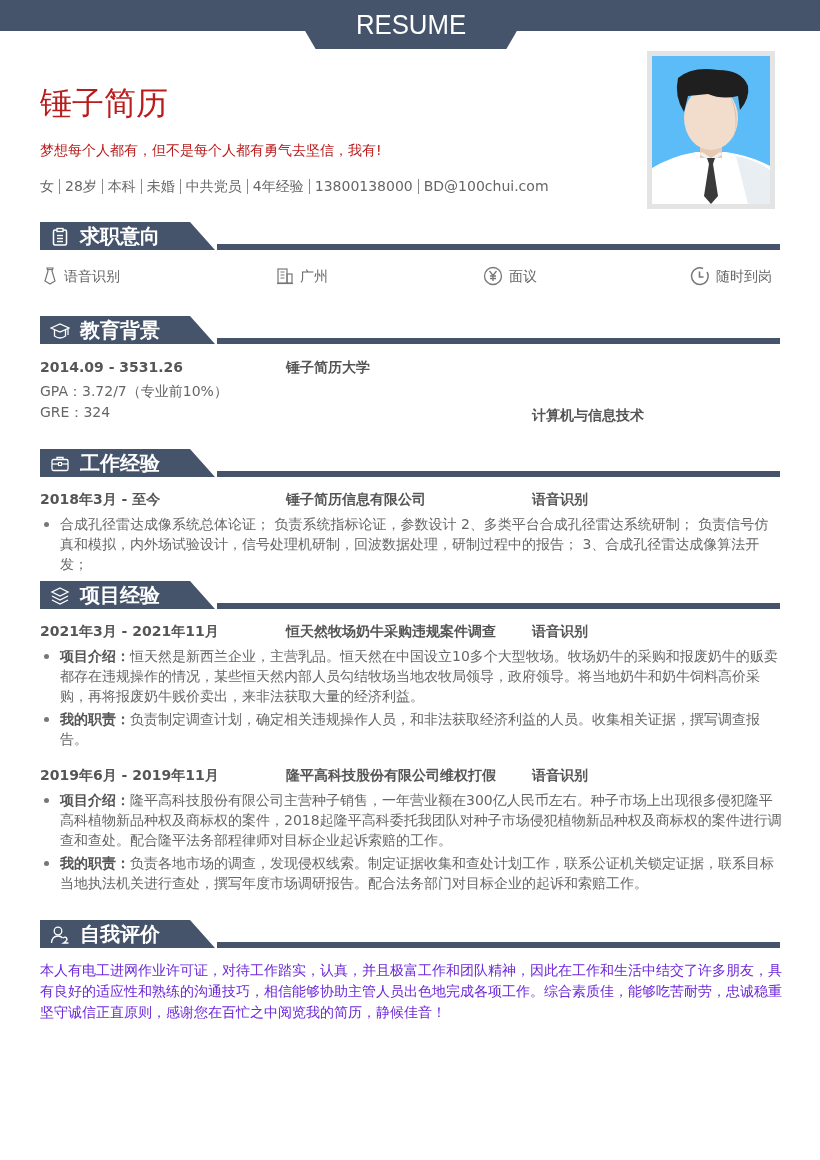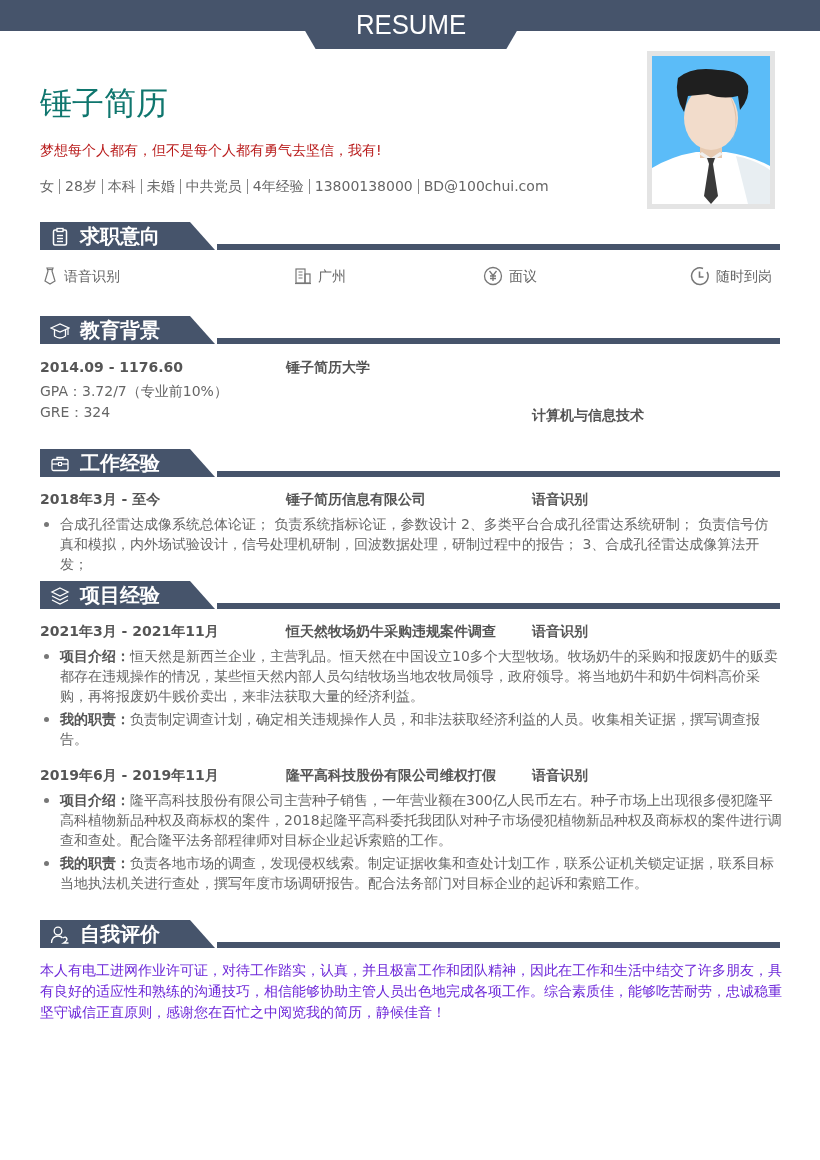--- a/index.html
+++ b/index.html
@@ -5,21 +5,21 @@
   * { box-sizing: border-box; margin: 0; padding: 0; }
   html, body { width: 820px; height: 1160px; background: #ffffff; overflow: hidden; }
   body { position: relative; font-family: "DejaVu Sans", "Liberation Sans", sans-serif; color: #555; }
 
   .top-bar { position: absolute; left: 0; top: 0; width: 820px; height: 31px; background: #46546b; }
   .top-tab { position: absolute; left: 305px; top: 0; width: 212px; height: 49px; background: #46546b;
              clip-path: polygon(0 0, 100% 0, 100% 63%, 95% 100%, 5% 100%, 0 63%); }
   .top-title { position: absolute; left: 305px; top: 8px; width: 212px; text-align: center;
                color: #fff; font-family: "Liberation Sans", sans-serif; font-size: 28px; letter-spacing: 0px; line-height: 34px; transform: scaleX(0.92); }
 
-  .name { position: absolute; left: 40px; top: 83px; font-size: 32px; color: #0f766e; line-height: 40px; }
+  .name { position: absolute; left: 40px; top: 83px; font-size: 32px; color: #b91c1c; line-height: 40px; }
   .motto { position: absolute; left: 40px; top: 140px; font-size: 14px; color: #b91c1c; line-height: 20px; }
   .info { position: absolute; left: 40px; top: 176px; font-size: 14px; color: #666; line-height: 20px; display: flex; align-items: center; }
   .info .sep { display: inline-block; width: 1px; height: 15px; background: #888; margin: 0 5px; }
 
   .photo { position: absolute; left: 647px; top: 51px; width: 128px; height: 158px; background: #e4e4e4; padding: 5px; }
   .photo-inner { width: 118px; height: 148px; background: #5bbcf8; position: relative; overflow: hidden; }
 
   .section-head { position: absolute; left: 40px; width: 740px; height: 30px; }
   .section-head .tab { position: absolute; left: 0; top: 0; width: 175px; height: 28px; background: #46546b;
                        clip-path: polygon(0 0, 150px 0, 175px 100%, 0 100%); }
@@ -96,21 +96,21 @@
   <div class="title">求职意向</div>
 </div>
 
 <div class="intent" style="left:42px;">
   <svg width="16" height="18" viewBox="0 0 16 18">
     <path d="M5 1 L11 1 L10 4 L13 14 L8 17 L3 14 L6 4 Z" fill="none" stroke="#777" stroke-width="1.2"></path>
     <line x1="5" y1="2.5" x2="11" y2="2.5" stroke="#777" stroke-width="1.2"></line>
   </svg>
   <span>语音识别</span>
 </div>
-<div class="intent" style="left:294px;text-align:right;">
+<div class="intent" style="left:276px;text-align:right;">
   <svg width="18" height="18" viewBox="0 0 18 18">
     <rect x="2" y="2" width="9" height="14" fill="none" stroke="#777" stroke-width="1.2"></rect>
     <rect x="11" y="7" width="5" height="9" fill="none" stroke="#777" stroke-width="1.2"></rect>
     <line x1="4.5" y1="5" x2="8.5" y2="5" stroke="#777"></line>
       <line x1="4.5" y1="8" x2="8.5" y2="8" stroke="#777"></line>
     <line x1="4.5" y1="11" x2="8.5" y2="11" stroke="#777"></line>
       <line x1="1" y1="16.5" x2="17" y2="16.5" stroke="#777" stroke-width="1.2"></line>
   </svg>
   <span>广州</span>
 </div>
@@ -133,21 +133,21 @@
   <div class="tab"></div>
     <div class="line"></div>
   <svg class="icon" viewBox="0 0 20 20">
     <path d="M1 7 L10 3 L19 7 L10 11 Z" fill="none" stroke="#fff" stroke-width="1.3"></path>
     <path d="M4.5 9 L4.5 15 Q10 19 15.5 15 L15.5 9" fill="none" stroke="#fff" stroke-width="1.3"></path>
     <line x1="18" y1="7.5" x2="18" y2="14" stroke="#fff" stroke-width="1.2"></line>
   </svg>
   <div class="title">教育背景</div>
 </div>
 <div class="row3" style="top:357px;">
-  <span style="left:0;">2014.09 - 1176.60</span>
+  <span style="left:0;">2014.09 - 3531.26</span>
   <span style="left:246px;text-align:center;">锤子简历大学</span>
   <span style="left:492px;margin-top:48px;">计算机与信息技术</span>
 </div>
 <div class="plain" style="top:381px;">GPA：3.72/7（专业前10%）</div>
 <div class="plain" style="top:402px;">GRE：324</div>
 
 <div class="section-head" style="top:449px;">
   <div class="tab"></div>
     <div class="line"></div>
   <svg class="icon" viewBox="0 0 20 20">

